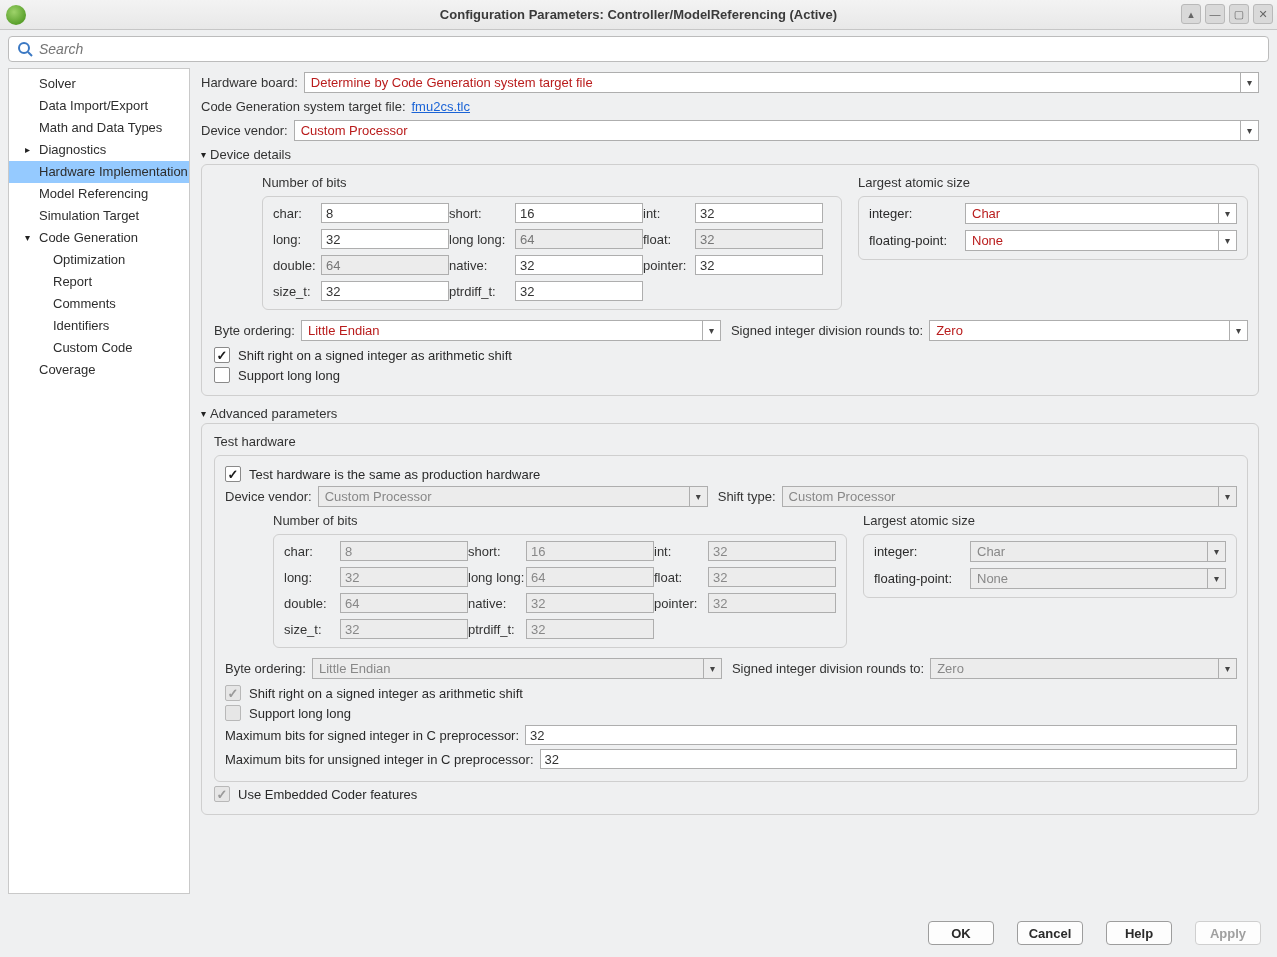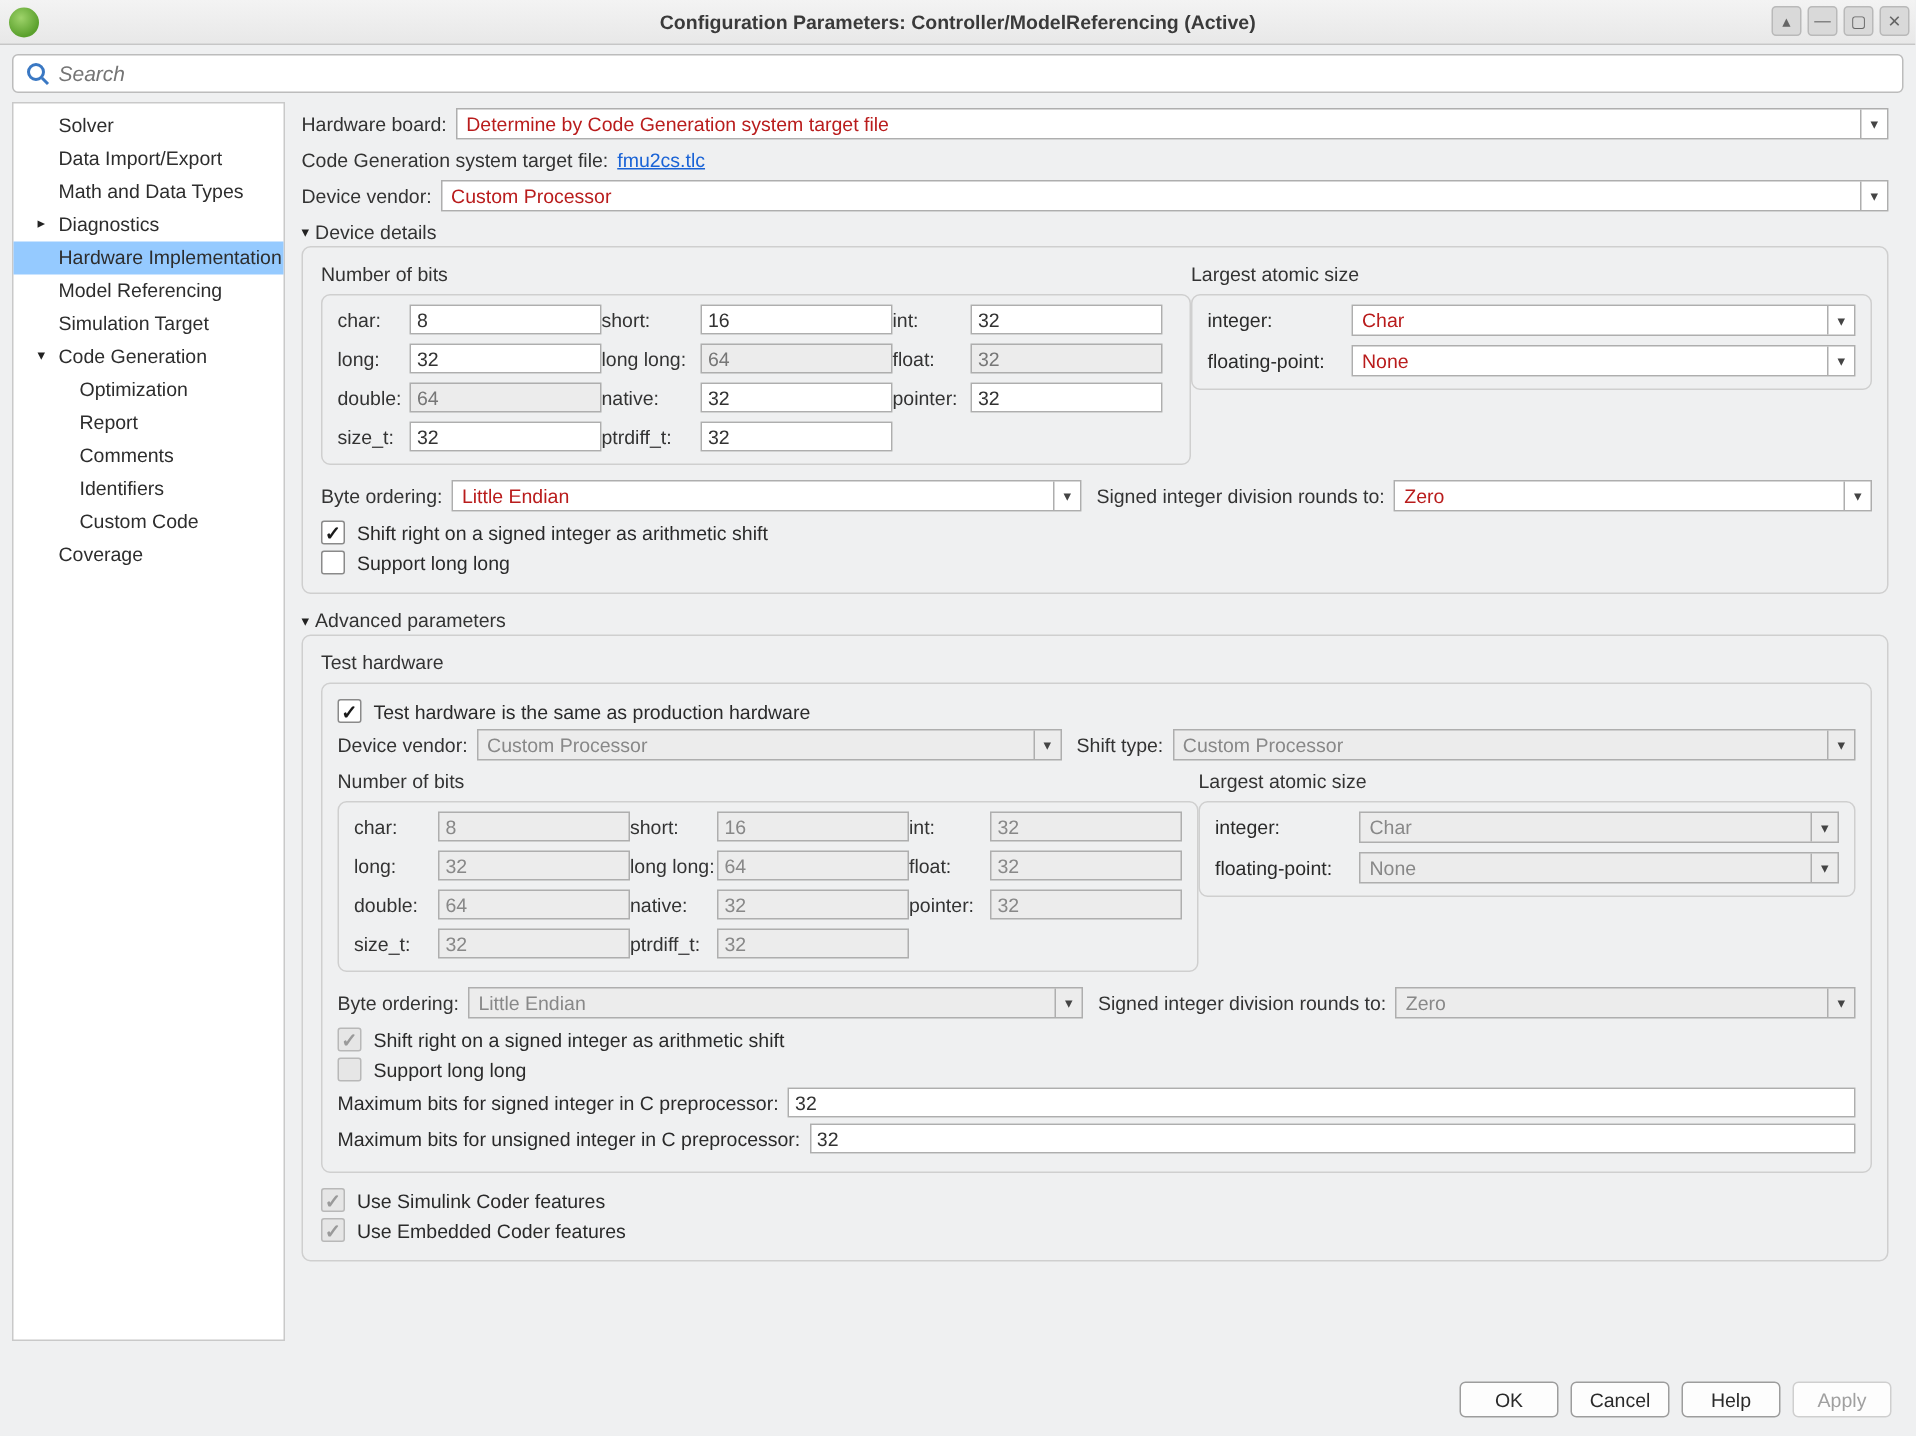--- a/index.html
+++ b/index.html
@@ -93,21 +93,21 @@
   display:flex; align-items:center; color:#333; margin:4px 0 2px 0; font-size:13px;
 }
 .section-head::before {
   content:"▾"; font-size:10px; margin-right:4px; color:#222;
 }
 .groupbox {
   border:1px solid #cfcfcf; border-radius:6px; background:#eff0f1;
   padding:10px 10px 8px 12px; margin-bottom:10px;
 }
 .subhead { color:#333; margin-bottom:6px; }
-.two-col { display:flex; gap:0; }
+.two-col { display:flex; gap:16px;margin-left:48px; }
 .flex1 { flex:1; }
 .bit-grid { display:grid; grid-template-columns: 48px 128px 66px 128px 52px 128px; row-gap:6px; align-items:center; }
 .bit-grid label { color:#333; }
 input.txt {
   height:20px; width:100%; border:1px solid #aeaeae; background:#fff;
   padding:0 4px; font-size:13px; color:#333;
 }
 input.txt:read-only { background:#ececec; color:#777; }
 input.txt.disabled { background:#ececec; color:#888; }
 .atomic-grid { display:grid; grid-template-columns: 90px 1fr; row-gap:6px; column-gap:6px; align-items:center; }
@@ -116,22 +116,23 @@
   width:16px; height:16px; border:1px solid #8a8a8a; background:#fff; margin-right:8px;
   display:flex; align-items:center; justify-content:center; border-radius:2px;
   font-size:13px; line-height:1;
 }
 .chk.checked::after { content:"✓"; color:#1a1a1a; font-weight:bold; }
 .chk.disabled { background:#e6e6e6; border-color:#b8b8b8; }
 .chk.disabled.checked::after { color:#9a9a9a; }
 .inner-box { border:1px solid #cfcfcf; border-radius:6px; padding:6px 10px 8px 10px; background:#eff0f1; }
 .bottom-bar {
   position:absolute; left:0; right:0; bottom:0; height:36px;
-  display:flex; justify-content:flex-end; align-items:center; gap:8px;
+  display:flex; justify-content:flex-end; align-items:center; gap:23px;
   padding:0 8px;
+  font-weight:bold;
 }
 .btn {
   min-width:66px; height:24px; background:#fdfdfd; border:1px solid #9d9d9d; border-radius:4px;
   display:flex; align-items:center; justify-content:center; font-size:13px; color:#2a2a2a; cursor:default;
 }
 .btn.disabled { color:#a0a0a0; border-color:#cfcfcf; }
 .full-field { display:flex; align-items:center; gap:6px; margin:4px 0; }
 .full-field input.txt { flex:1; }
 </style>
 </head>
@@ -374,24 +375,20 @@
           <div class="full-field">
             <label>Maximum bits for signed integer in C preprocessor:</label>
             <input class="txt" value="32" style="">
           </div>
           <div class="full-field">
             <label>Maximum bits for unsigned integer in C preprocessor:</label>
             <input class="txt" value="32" style="">
           </div>
         </div>
 
-        <div class="chk-row" style="margin-top:10px">
-          <span class="chk disabled checked"></span>
-          <label>Use Simulink Coder features</label>
-        </div>
         <div class="chk-row">
           <span class="chk disabled checked"></span>
           <label>Use Embedded Coder features</label>
         </div>
       </div>
     </div>
   </div>
 
   <div class="bottom-bar">
     <div class="btn">OK</div>

